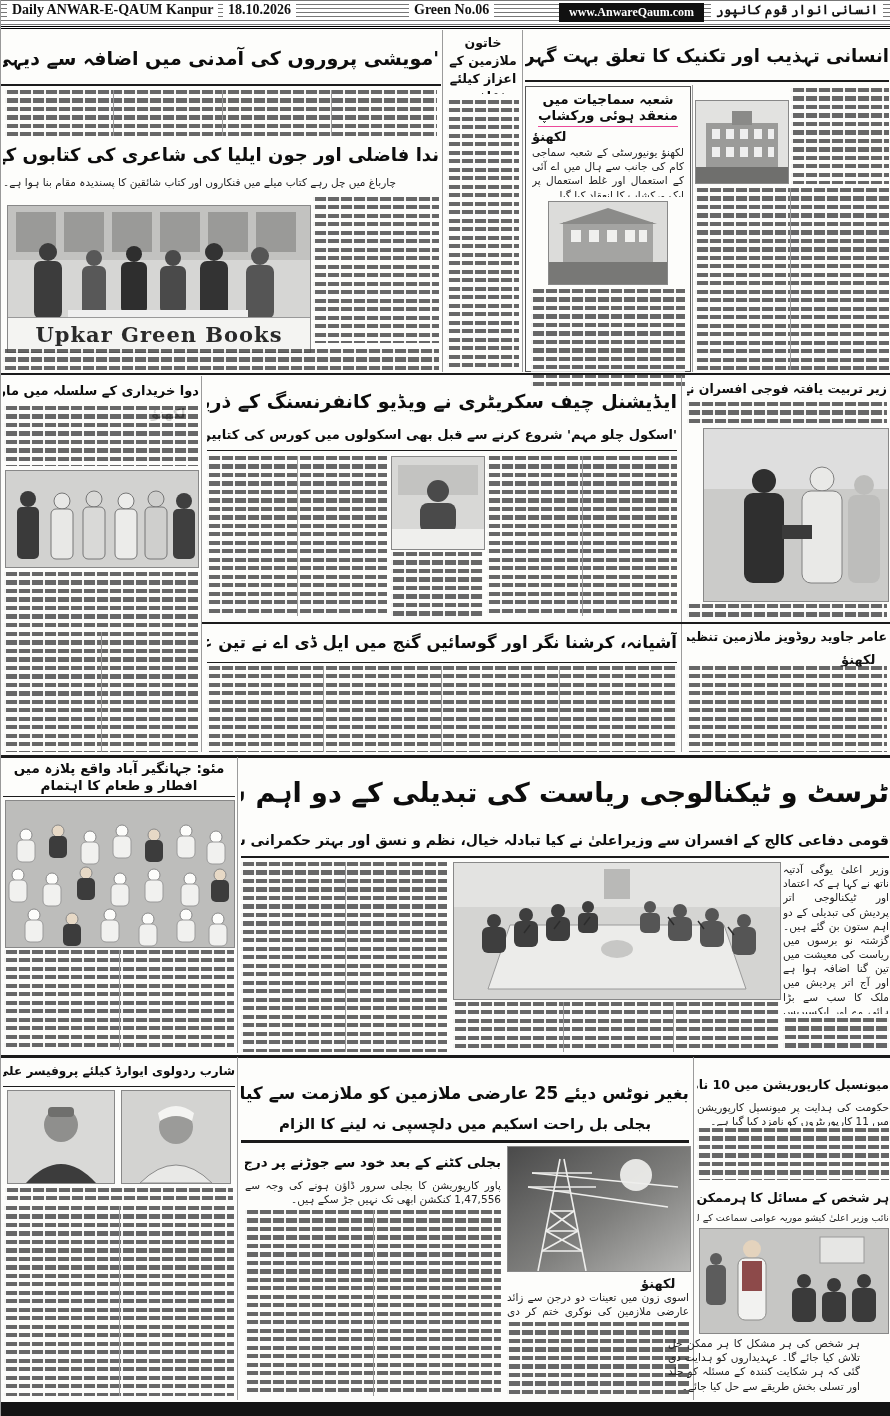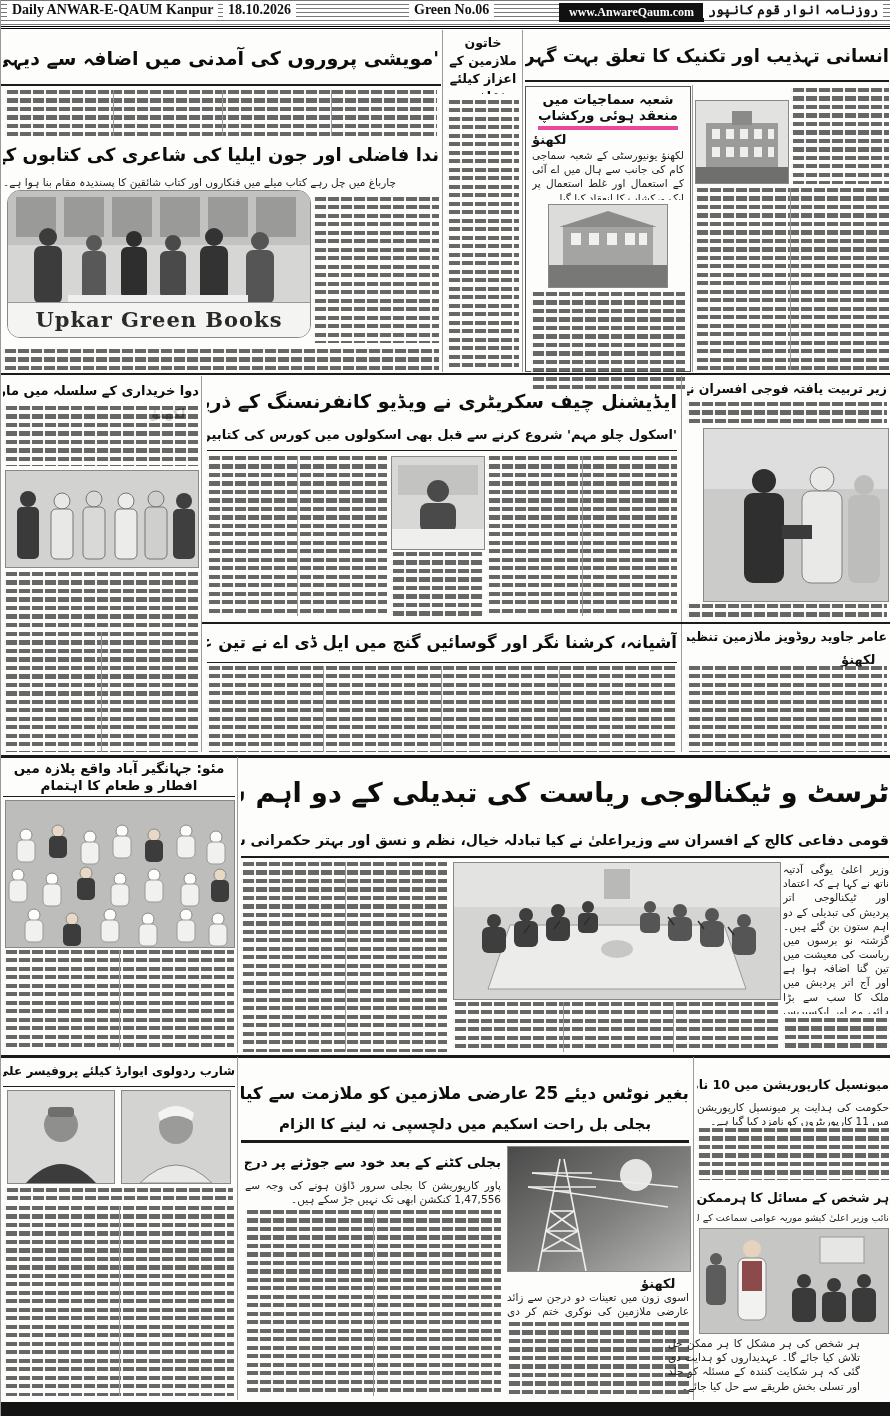--- a/index.html
+++ b/index.html
@@ -34,36 +34,36 @@
 </head>
 <body>
 
 <div id="page">
 
   <div class="a masthead">
     <span class="mh-label" style="left:6px;">Daily ANWAR-E-QAUM Kanpur</span>
     <span class="mh-label" style="left:222px;">18.10.2026</span>
     <span class="mh-label" style="left:408px;">Green No.06</span>
     <span class="mh-label" style="left:558px;background:#111;color:#fff;font-size:12px;top:3px;padding:2px 10px;">www.AnwareQaum.com</span>
-    <span class="mh-label u" style="right:8px;font-size:13px;">روزنامہ انوار قوم کانپور</span>
+    <span class="mh-label u" style="right:8px;font-size:13px;">انسانی انوار قوم کانپور</span>
   </div>
 
   <section>
     <div class="a h u" style="left:2px;top:36px;width:436px;height:44px;font-size:19px;line-height:44px;">'مویشی پروروں کی آمدنی میں اضافہ سے دیہی معیشت ہورہی مضبوط'</div>
     <div class="a r" style="left:0;top:84px;width:440px;height:2px;"></div>
     <div class="a s" style="left:4px;top:90px;width:432px;height:46px;"></div>
     <div class="a v" style="left:112px;top:90px;height:46px;"></div>
     <div class="a v" style="left:221px;top:90px;height:46px;"></div>
     <div class="a v" style="left:330px;top:90px;height:46px;"></div>
   </section>
 
   <section>
     <div class="a h u" style="left:2px;top:140px;width:436px;height:30px;font-size:18px;line-height:30px;">ندا فاضلی اور جون ایلیا کی شاعری کی کتابوں کے طلبگار رہے طلباء</div>
     <div class="a oneline u" style="left:2px;top:176px;width:436px;height:15px;">چارباغ میں چل رہے کتاب میلے میں فنکاروں اور کتاب شائقین کا پسندیدہ مقام بنا ہوا ہے۔</div>
-    <div class="a ph" style="left:6px;top:190px;width:302px;height:146px;border-radius:13px;">
+    <div class="a ph" style="left:6px;top:205px;width:302px;height:146px;">
       <svg width="302" height="146" viewBox="0 0 302 146">
         <rect width="302" height="146" fill="#d6d6d4"></rect>
         <rect y="0" width="302" height="54" fill="#c2c2c0"></rect>
         <g fill="#9a9a98">
           <rect x="8" y="6" width="40" height="40"></rect>
             <rect x="56" y="6" width="40" height="40"></rect>
           <rect x="104" y="6" width="40" height="40"></rect>
             <rect x="152" y="6" width="40" height="40"></rect>
           <rect x="200" y="6" width="40" height="40"></rect>
             <rect x="248" y="6" width="40" height="40"></rect>
@@ -136,21 +136,21 @@
     </div>
     <div class="a s" style="left:790px;top:88px;width:98px;height:96px;"></div>
     <div class="a s" style="left:694px;top:188px;width:194px;height:182px;"></div>
     <div class="a v" style="left:789px;top:188px;height:182px;"></div>
   </section>
 
   <div class="a v" style="left:691px;top:85px;height:287px;"></div>
 
   <section>
     <div class="a" style="left:524px;top:86px;width:164px;height:284px;border:1px solid #555;">
-      <div class="hw u" style="margin:4px 12px 2px;font-size:13.5px;border-bottom:4px solid #ec4899;padding-bottom:3px;">شعبہ سماجیات میں منعقد ہوئی ورکشاپ</div>
+      <div class="hw u" style="margin:4px 12px 2px;font-size:13.5px;border-bottom:1px solid #ec4899;padding-bottom:3px;">شعبہ سماجیات میں منعقد ہوئی ورکشاپ</div>
       <div class="dl u" style="margin:2px 6px 0;text-align:left;">لکھنؤ</div>
       <div class="lead u" style="margin:1px 6px;height:52px;">لکھنؤ یونیورسٹی کے شعبہ سماجی کام کی جانب سے ہال میں اے آئی کے استعمال اور غلط استعمال پر ایک ورکشاپ کا انعقاد کیا گیا۔</div>
       <div class="ph" style="margin:4px auto;width:118px;height:82px;">
         <svg width="118" height="82" viewBox="0 0 118 82">
           <rect width="118" height="82" fill="#dcdcda"></rect>
           <rect x="14" y="20" width="90" height="40" fill="#a4a4a2"></rect>
           <polygon points="10,22 59,6 108,22" fill="#8b8b89"></polygon>
           <g fill="#f0f0ee">
               <rect x="22" y="28" width="10" height="12"></rect>
               <rect x="40" y="28" width="10" height="12"></rect>

